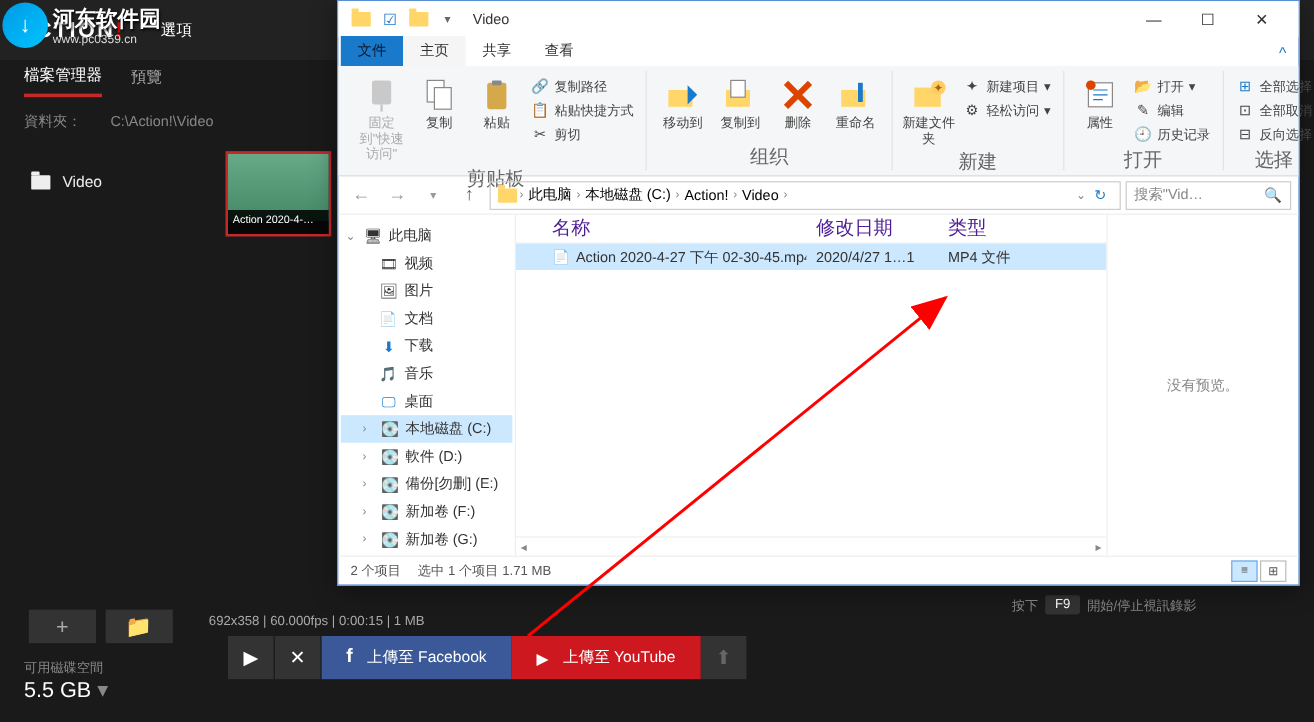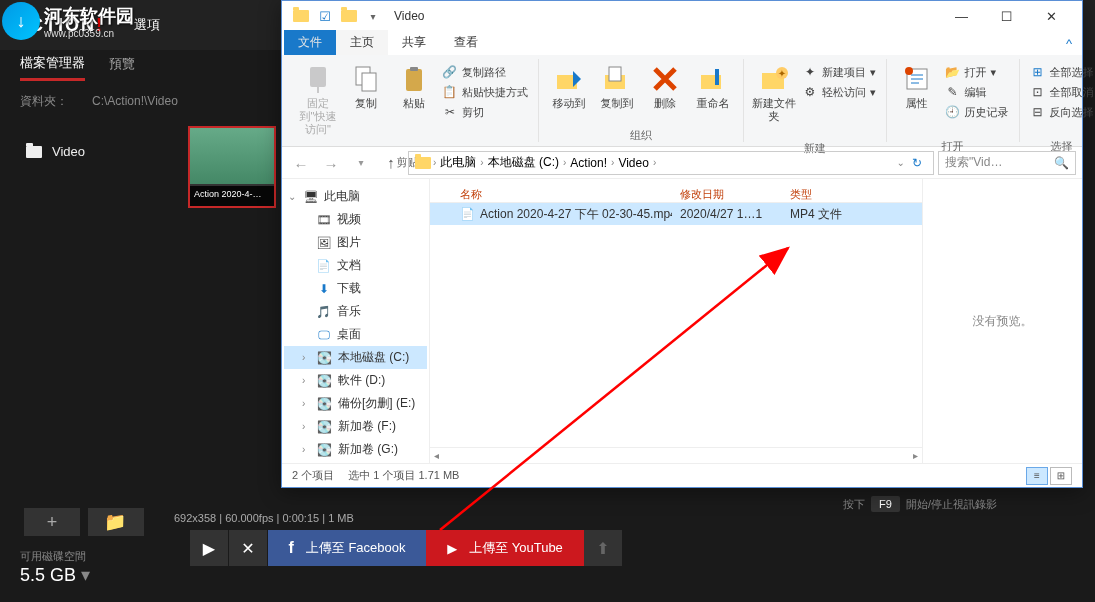--- a/index.html
+++ b/index.html
@@ -23,21 +23,21 @@
 .tab.active{color:#fff;border-bottom:3px solid #c62828}
 .path-row{height:34px;display:flex;align-items:center;padding:0 20px;gap:24px;font-size:12px;color:#888}
 .path-label{color:#888}
 .path-val{color:#888}
 .action-body{display:flex;height:calc(100% - 180px)}
 .action-sidebar{width:180px;padding:20px}
 .folder-item{display:flex;align-items:center;gap:10px;color:#eee;font-size:13px;padding:6px}
 .folder-icon{width:16px;height:12px;background:#eee;border-radius:1px;position:relative}
 .folder-icon::before{content:"";position:absolute;top:-3px;left:0;width:7px;height:3px;background:#eee;border-radius:1px 1px 0 0}
 .action-main{flex:1;padding:8px}
-.thumb{width:88px;height:82px;border:2px solid #c62828;background:#333;position:relative;overflow:hidden}
+.thumb{width:88px;height:71px;border:2px solid #c62828;background:#333;position:relative;overflow:hidden}
 .thumb-content{height:56px;background:linear-gradient(#6a8,#486)}
 .thumb-label{position:absolute;bottom:0;left:0;right:0;height:20px;background:rgba(0,0,0,.85);color:#fff;font-size:9px;padding:3px 4px;overflow:hidden;white-space:nowrap}
 .action-bottom{position:absolute;bottom:0;left:0;right:0;height:100px}
 .side-btns{position:absolute;left:24px;bottom:66px;display:flex;gap:8px}
 .side-btn{width:56px;height:28px;background:#333;color:#aaa;display:flex;align-items:center;justify-content:center;font-size:18px}
 .disk-info{position:absolute;left:20px;bottom:16px;font-size:11px;color:#888}
 .disk-val{color:#fff;font-size:18px}
 .meta-row{position:absolute;left:174px;bottom:78px;font-size:11px;color:#aaa}
 .ctrl-row{position:absolute;left:190px;bottom:36px;display:flex;height:36px}
 .ctrl-btn{width:38px;height:36px;background:#333;color:#fff;display:flex;align-items:center;justify-content:center;margin-right:1px}
@@ -54,28 +54,28 @@
 .qat{display:flex;gap:2px;align-items:center}
 .qat-item{width:22px;height:22px;display:flex;align-items:center;justify-content:center;font-size:13px}
 .title-folder-icon{width:16px;height:12px;background:#ffd667;border-radius:1px;position:relative;margin:0 2px}
 .title-folder-icon::before{content:"";position:absolute;top:-3px;left:0;width:6px;height:3px;background:#ffd667;border-radius:1px 1px 0 0}
 .title-text{margin-left:4px;font-size:12px;color:#333}
 .win-controls{margin-left:auto;display:flex}
 .win-btn{width:45px;height:28px;display:flex;align-items:center;justify-content:center;font-size:13px;color:#333}
 
 .ribbon-tabs{height:24px;display:flex;align-items:flex-end;padding-left:2px;font-size:12px}
 .ribbon-tab{padding:4px 14px;color:#333}
-.ribbon-tab.file{background:#1979ca;color:#e5e5e5}
+.ribbon-tab.file{background:#1979ca;color:#0f172a}
 .ribbon-tab.active{background:#f5f5f5}
 
 .ribbon{height:92px;background:#f5f6f7;border-bottom:1px solid #ddd;display:flex;padding:4px 6px}
 .ribbon-group{display:flex;flex-direction:column;align-items:center;padding:0 8px;border-right:1px solid #e3e3e3}
 .ribbon-group:last-child{border-right:none}
 .ribbon-group-items{display:flex;gap:4px;flex:1;align-items:flex-start}
-.ribbon-group-label{font-size:11px;color:#666;margin-top:18px}
+.ribbon-group-label{font-size:16px;color:#666;margin-top:2px}
 .rb-big{width:44px;display:flex;flex-direction:column;align-items:center;gap:2px;padding-top:4px}
 .rb-big-icon{width:32px;height:32px;display:flex;align-items:center;justify-content:center}
 .rb-big-label{font-size:11px;color:#444;text-align:center;line-height:1.2}
 .rb-big.disabled .rb-big-label{color:#aaa}
 .rb-big.disabled .rb-big-icon{opacity:.4}
 .rb-small-col{display:flex;flex-direction:column;gap:2px;padding-top:4px}
 .rb-small{display:flex;align-items:center;gap:4px;font-size:11px;color:#444;padding:1px 2px;white-space:nowrap}
 .rb-small-icon{width:16px;height:16px;display:flex;align-items:center;justify-content:center;font-size:12px}
 
 .address-row{height:32px;display:flex;align-items:center;padding:3px 6px;gap:4px;border-bottom:1px solid #eee}
@@ -89,21 +89,21 @@
 
 .explorer-body{flex:1;display:flex;min-height:0}
 .nav-pane{width:148px;border-right:1px solid #eee;padding:6px 2px;font-size:12px;overflow:hidden}
 .nav-item{display:flex;align-items:center;gap:5px;padding:3px 4px 3px 18px;color:#333;white-space:nowrap}
 .nav-item.selected{background:#cce8ff}
 .nav-item.l2{padding-left:32px}
 .nav-caret{width:10px;color:#888;font-size:10px;margin-left:-14px}
 .ni-icon{width:16px;height:14px;display:flex;align-items:center;justify-content:center;font-size:12px}
 
 .file-area{flex:1;display:flex;flex-direction:column}
-.col-headers{height:24px;display:flex;align-items:flex-end;border-bottom:1px solid #eee;font-size:11px;color:#c2410c}
+.col-headers{height:24px;display:flex;align-items:center;border-bottom:1px solid #eee;font-size:16px;color:#4c1d95}
 .col-headers>div{padding:0 8px}
 .col-name{width:220px}
 .col-date{width:110px}
 .col-type{width:80px}
 .file-list{flex:1}
 .file-row{height:22px;display:flex;align-items:center;font-size:12px;color:#333}
 .file-row.selected{background:#cce8ff}
 .file-row>div{padding:0 8px;overflow:hidden;white-space:nowrap}
 .file-icon{width:16px;height:14px;display:inline-flex;align-items:center;justify-content:center;margin-right:4px;font-size:12px}
 

